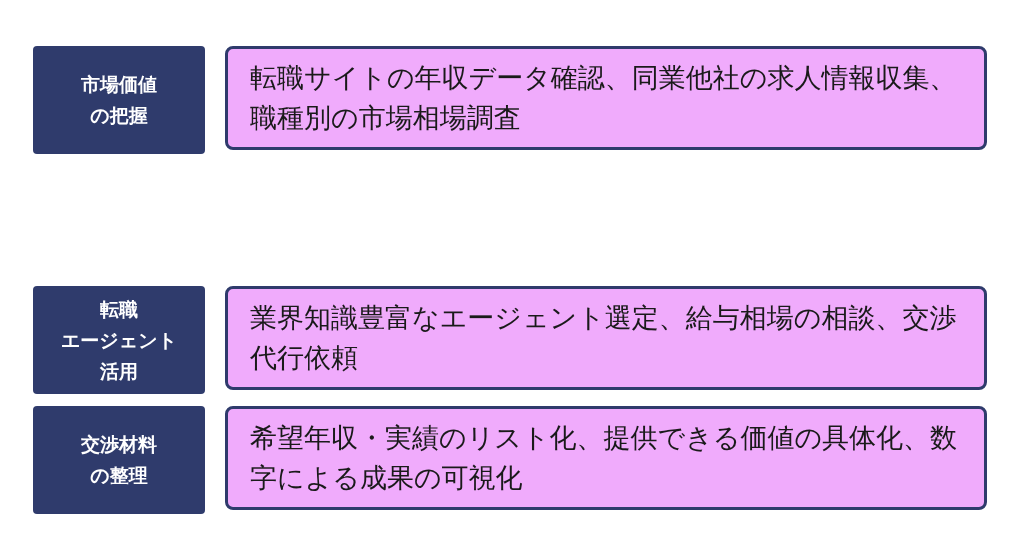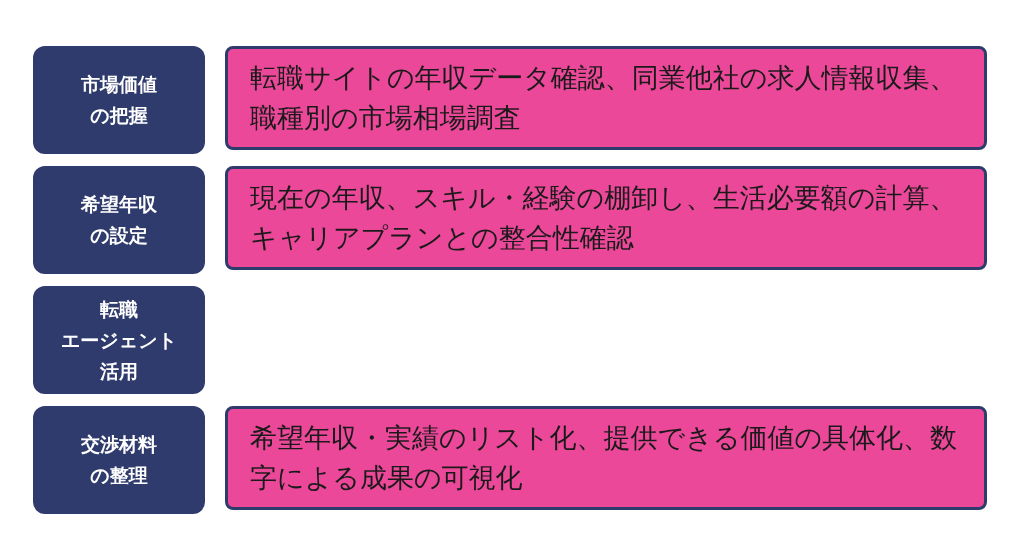--- a/index.html
+++ b/index.html
@@ -1,52 +1,50 @@
 <!DOCTYPE html>
 <html><head>
   <meta charset="utf-8">
   <style>
     html, body { margin: 0; padding: 0; background: #ffffff; }
     body { width: 1024px; height: 560px; position: relative; overflow: hidden;
            font-family: "DejaVu Sans", "Liberation Sans", sans-serif; }
     .row { position: absolute; left: 33px; width: 958px; height: 108px; }
     .label { position: absolute; left: 0; top: 0; width: 172px; height: 108px;
-             background: #2f3b6c; border-radius: 12px; color: #ffffff;
+             background: #2f3b6c; border-radius: 4px; color: #ffffff;
              display: flex; align-items: center; justify-content: center;
              text-align: center; font-weight: bold; font-size: 19px; line-height: 31px;
              white-space: pre-line; }
     .desc { position: absolute; left: 192px; top: 0; width: 762px; height: 104px;
-            border: 3px solid #2f3b6c; border-radius: 8px; background: #ec4899;
+            border: 3px solid #2f3b6c; border-radius: 8px; background: #f0abfc;
             box-sizing: border-box; padding: 12px 22px; color: #1a1a1a;
             font-size: 27px; line-height: 40px; display: flex; align-items: center; }
     .desc span { display: block; }
   </style>
 </head>
 <body>
 
 <div class="row" style="top:46px;">
   <div class="label">市場価値
 の把握</div>
   <div class="desc">
     <span>転職サイトの年収データ確認、同業他社の求人情報収集、職種別の市場相場調査</span>
   </div>
 </div>
 
 <div class="row" style="top:166px;">
-  <div class="label">希望年収
-の設定</div>
-  <div class="desc">
-    <span>現在の年収、スキル・経験の棚卸し、生活必要額の計算、キャリアプランとの整合性確認</span>
-  </div>
 </div>
 
 <div class="row" style="top:286px;padding-left:40px;">
   <div class="label">転職
 エージェント
 活用</div>
+  <div class="desc">
+    <span>業界知識豊富なエージェント選定、給与相場の相談、交渉代行依頼</span>
+  </div>
 </div>
 
 <div class="row" style="top:406px;font-family:Liberation Serif, serif;">
   <div class="label">交渉材料
 の整理</div>
   <div class="desc">
     <span>希望年収・実績のリスト化、提供できる価値の具体化、数字による成果の可視化</span>
   </div>
 </div>
 

